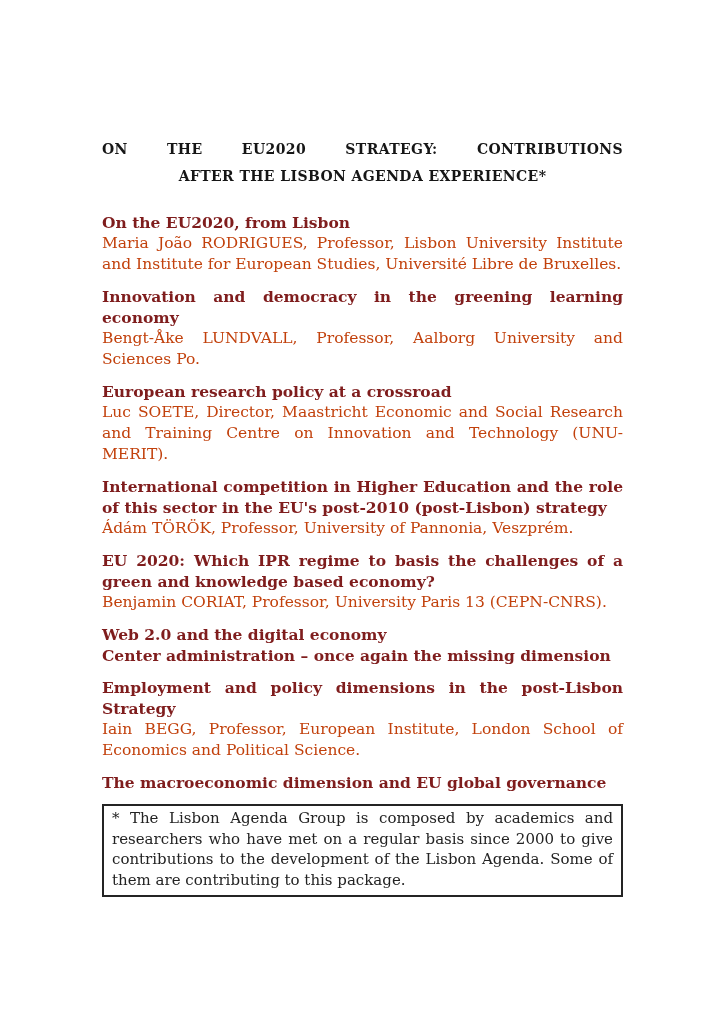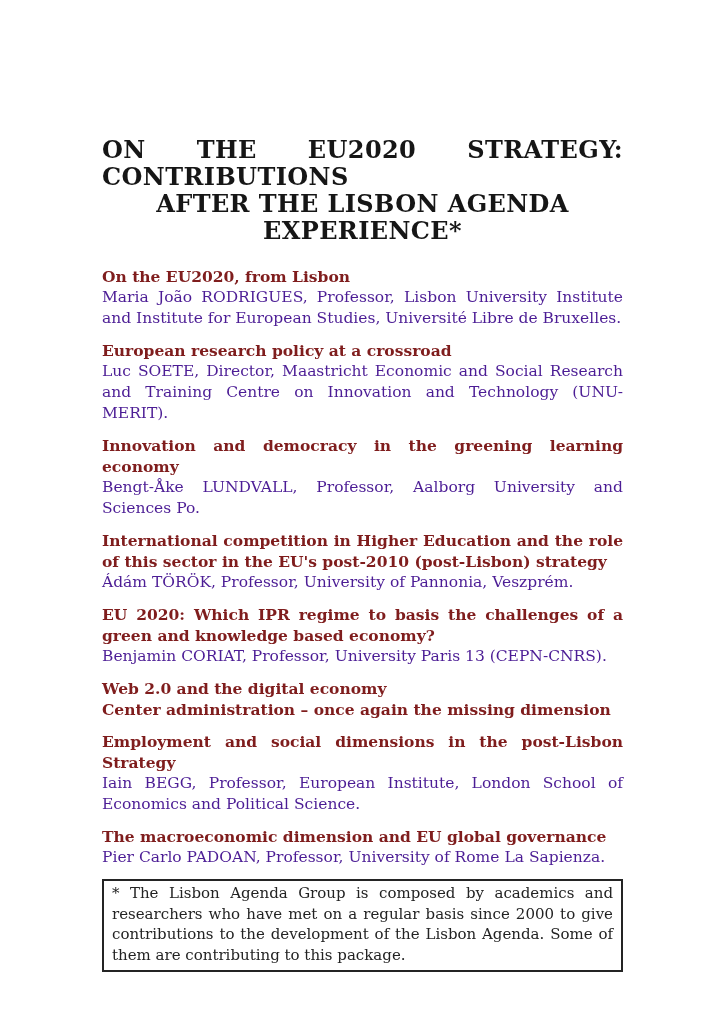--- a/index.html
+++ b/index.html
@@ -9,21 +9,21 @@
     font-family: "DejaVu Serif", "Liberation Serif", serif;
     color: #1e1e1e;
     overflow: hidden;
   }
   .page {
     position: absolute;
     left: 102px; top: 136px;
     width: 521px;
   }
   .doc-title {
-    font-size: 24px;
+    font-size: 14px;
     font-weight: bold;
     line-height: 27px;
     letter-spacing: 0.4px;
     margin-bottom: 22px;
     color: #161616;
   }
   .doc-title .title-line-1 {
     text-align: justify;
     text-align-last: justify;
   }
@@ -36,21 +36,21 @@
     font-size: 15.5px;
     font-weight: bold;
     line-height: 21px;
     text-align: justify;
     color: #7f1d1d;
   }
   .entry-byline {
     font-size: 15.5px;
     line-height: 21px;
     text-align: justify;
-    color: #4c1d95;
+    color: #c2410c;
   }
   .footnote-box {
     margin-top: 8px;
     border: 2px solid #242424;
     padding: 2px 8px 5px 8px;
     font-size: 15px;
     line-height: 20.5px;
     color: #232323;
   }
   .footnote-text { text-align: justify; }
@@ -69,30 +69,30 @@
   <section class="entry">
     <h2 class="entry-heading">
           <div>On the EU2020, from Lisbon</div>
         </h2>
     <p class="entry-byline">Maria João RODRIGUES, Professor, Lisbon University Institute and Institute for European Studies, Université Libre de Bruxelles.</p>
   </section>
 
 
   <section class="entry">
     <h2 class="entry-heading">
-          <div>European research policy at a crossroad</div>
+          <div>Innovation and democracy in the greening learning economy</div>
         </h2>
-    <p class="entry-byline">Luc SOETE, Director, Maastricht Economic and Social Research and Training Centre on Innovation and Technology (UNU-MERIT).</p>
+    <p class="entry-byline">Bengt-Åke LUNDVALL, Professor, Aalborg University and Sciences Po.</p>
   </section>
 
   <section class="entry">
     <h2 class="entry-heading">
-          <div>Innovation and democracy in the greening learning economy</div>
+          <div>European research policy at a crossroad</div>
         </h2>
-    <p class="entry-byline">Bengt-Åke LUNDVALL, Professor, Aalborg University and Sciences Po.</p>
+    <p class="entry-byline">Luc SOETE, Director, Maastricht Economic and Social Research and Training Centre on Innovation and Technology (UNU-MERIT).</p>
   </section>
 
   <section class="entry">
     <h2 class="entry-heading">
           <div>International competition in Higher Education and the role of this sector in the EU's post-2010 (post-Lisbon) strategy</div>
         </h2>
     <p class="entry-byline">Ádám TÖRÖK, Professor, University of Pannonia, Veszprém.</p>
   </section>
 
   <section class="entry">
@@ -104,30 +104,29 @@
 
   <section class="entry">
     <h2 class="entry-heading">
           <div>Web 2.0 and the digital economy</div>
           <div>Center administration – once again the missing dimension</div>
         </h2>
   </section>
 
   <section class="entry">
     <h2 class="entry-heading">
-          <div>Employment and social dimensions in the post-Lisbon Strategy</div>
+          <div>Employment and policy dimensions in the post-Lisbon Strategy</div>
         </h2>
     <p class="entry-byline">Iain BEGG, Professor, European Institute, London School of Economics and Political Science.</p>
   </section>
 
   <section class="entry">
     <h2 class="entry-heading">
           <div>The macroeconomic dimension and EU global governance</div>
         </h2>
-    <p class="entry-byline">Pier Carlo PADOAN, Professor, University of Rome La Sapienza.</p>
   </section>
 </div>
 
   <div class="footnote-box">
     <p class="footnote-text">* The Lisbon Agenda Group is composed by academics and researchers who have met on a regular basis since 2000 to give contributions to the development of the Lisbon Agenda. Some of them are contributing to this package.</p>
 
   </div>
 
 </main>
 

